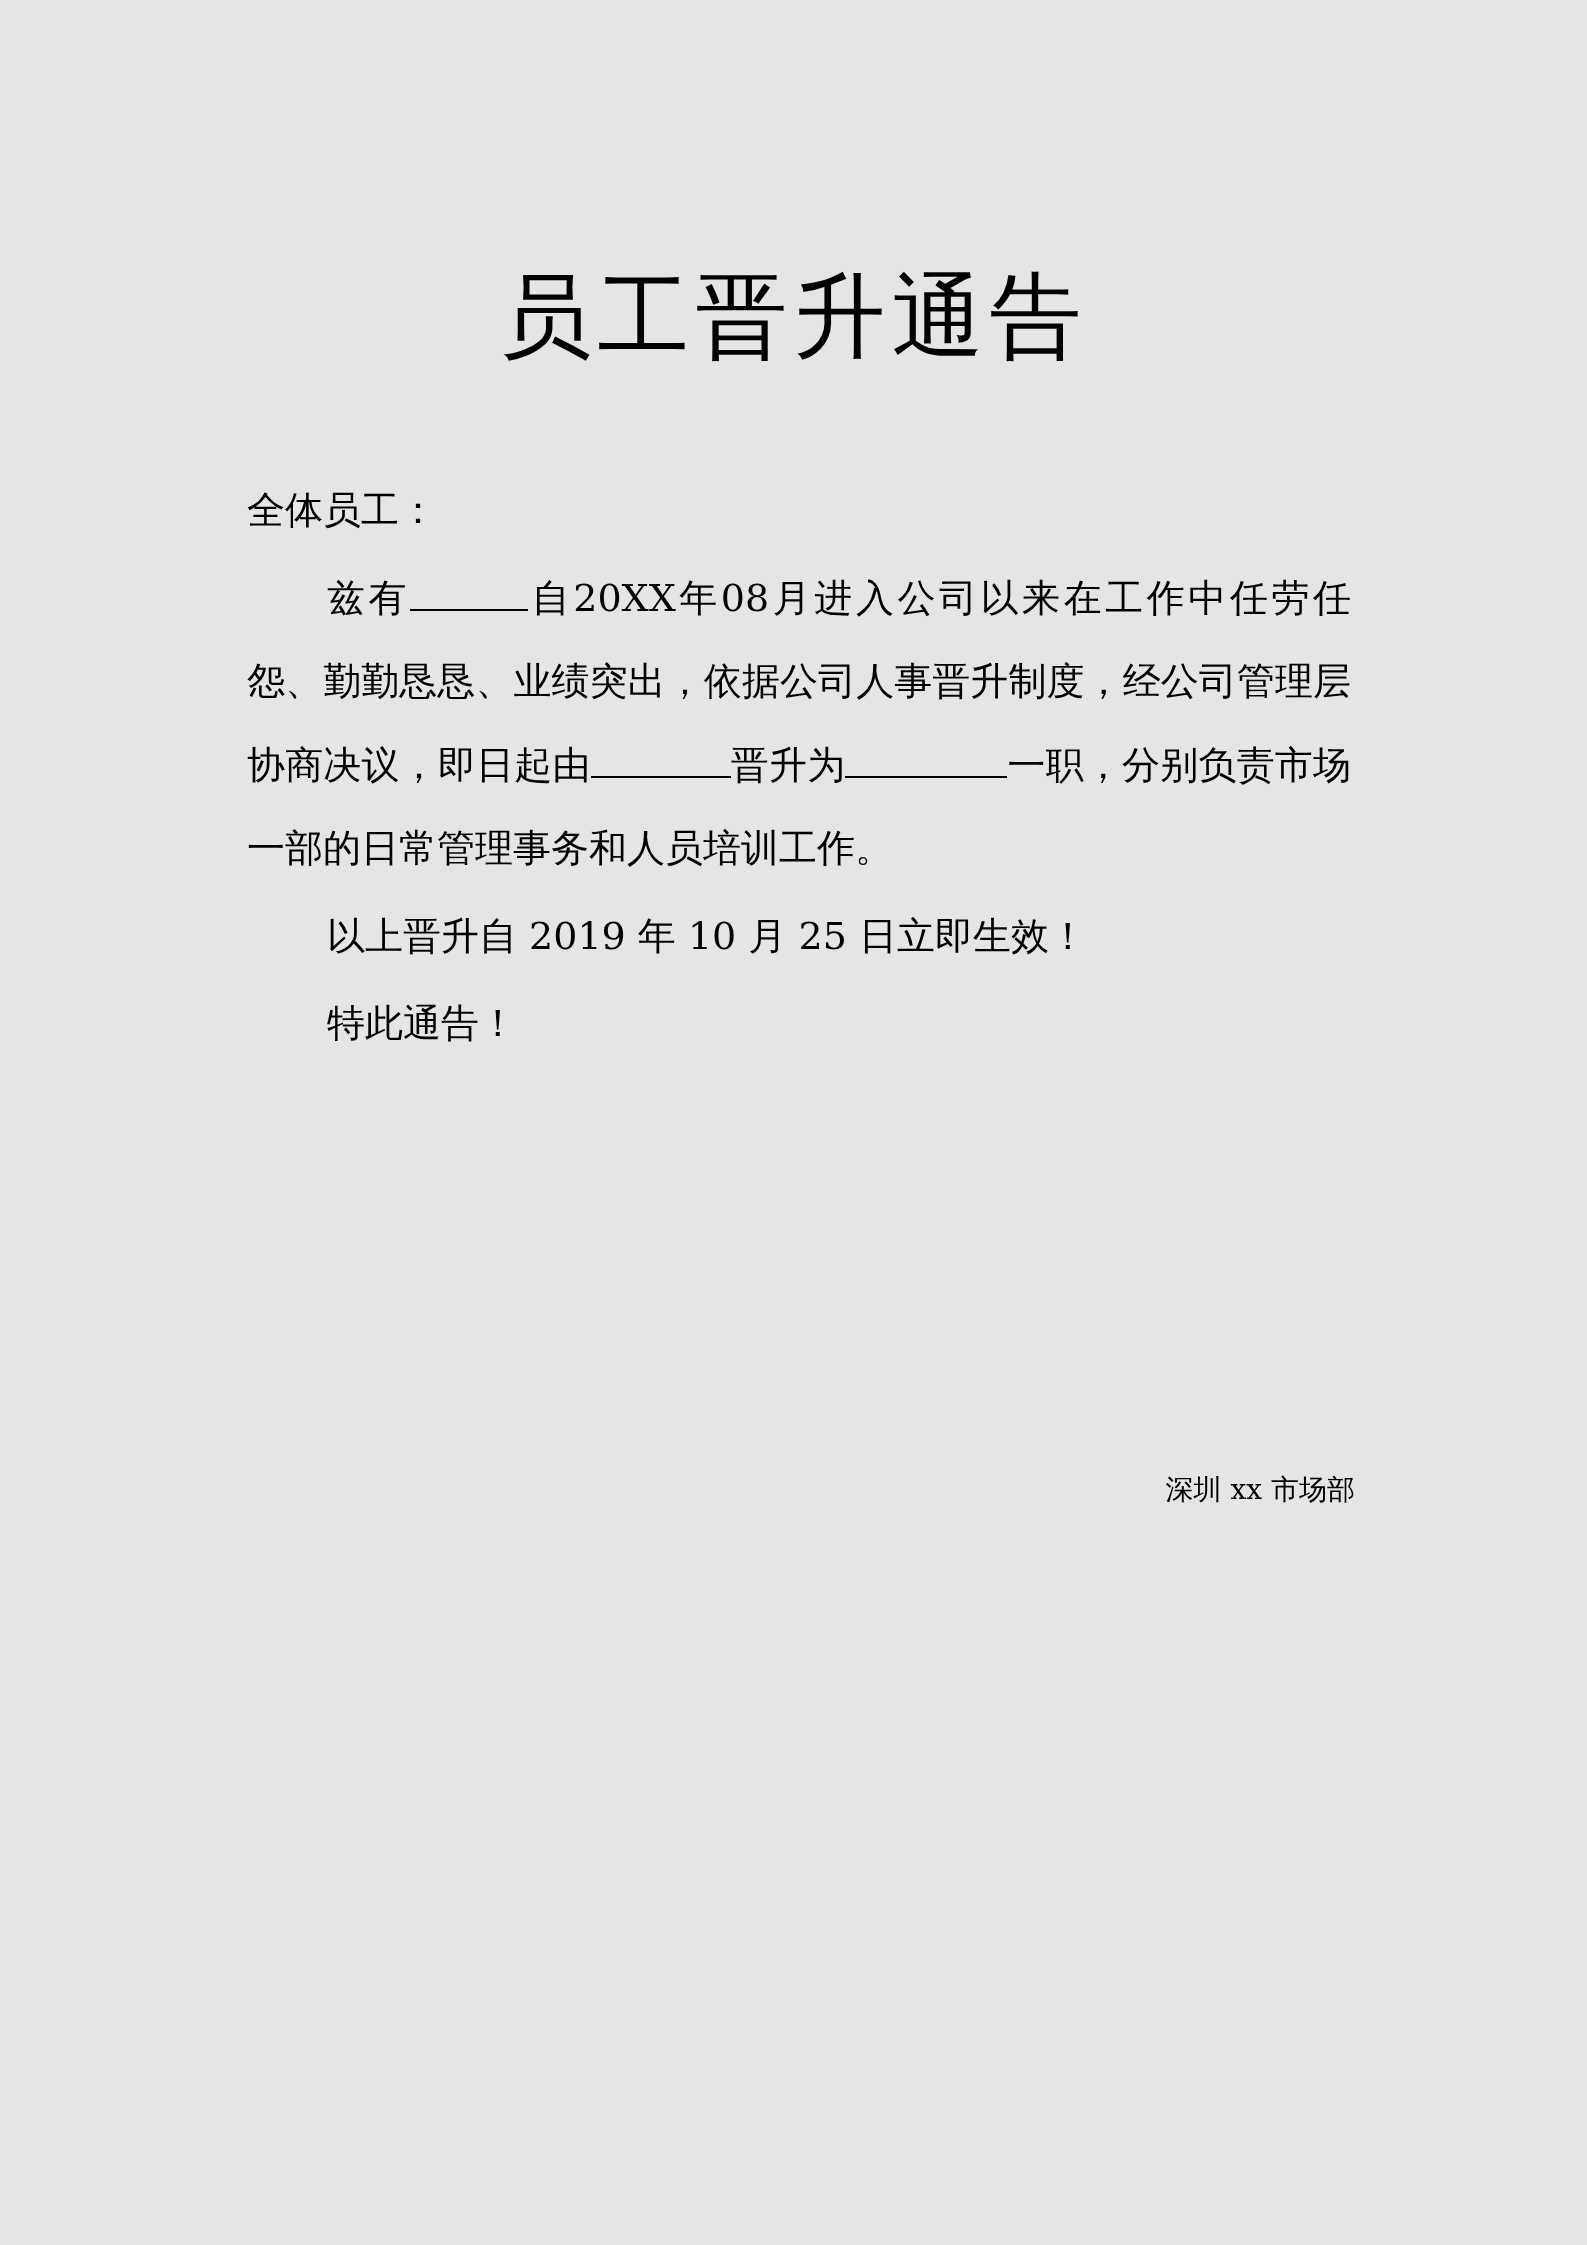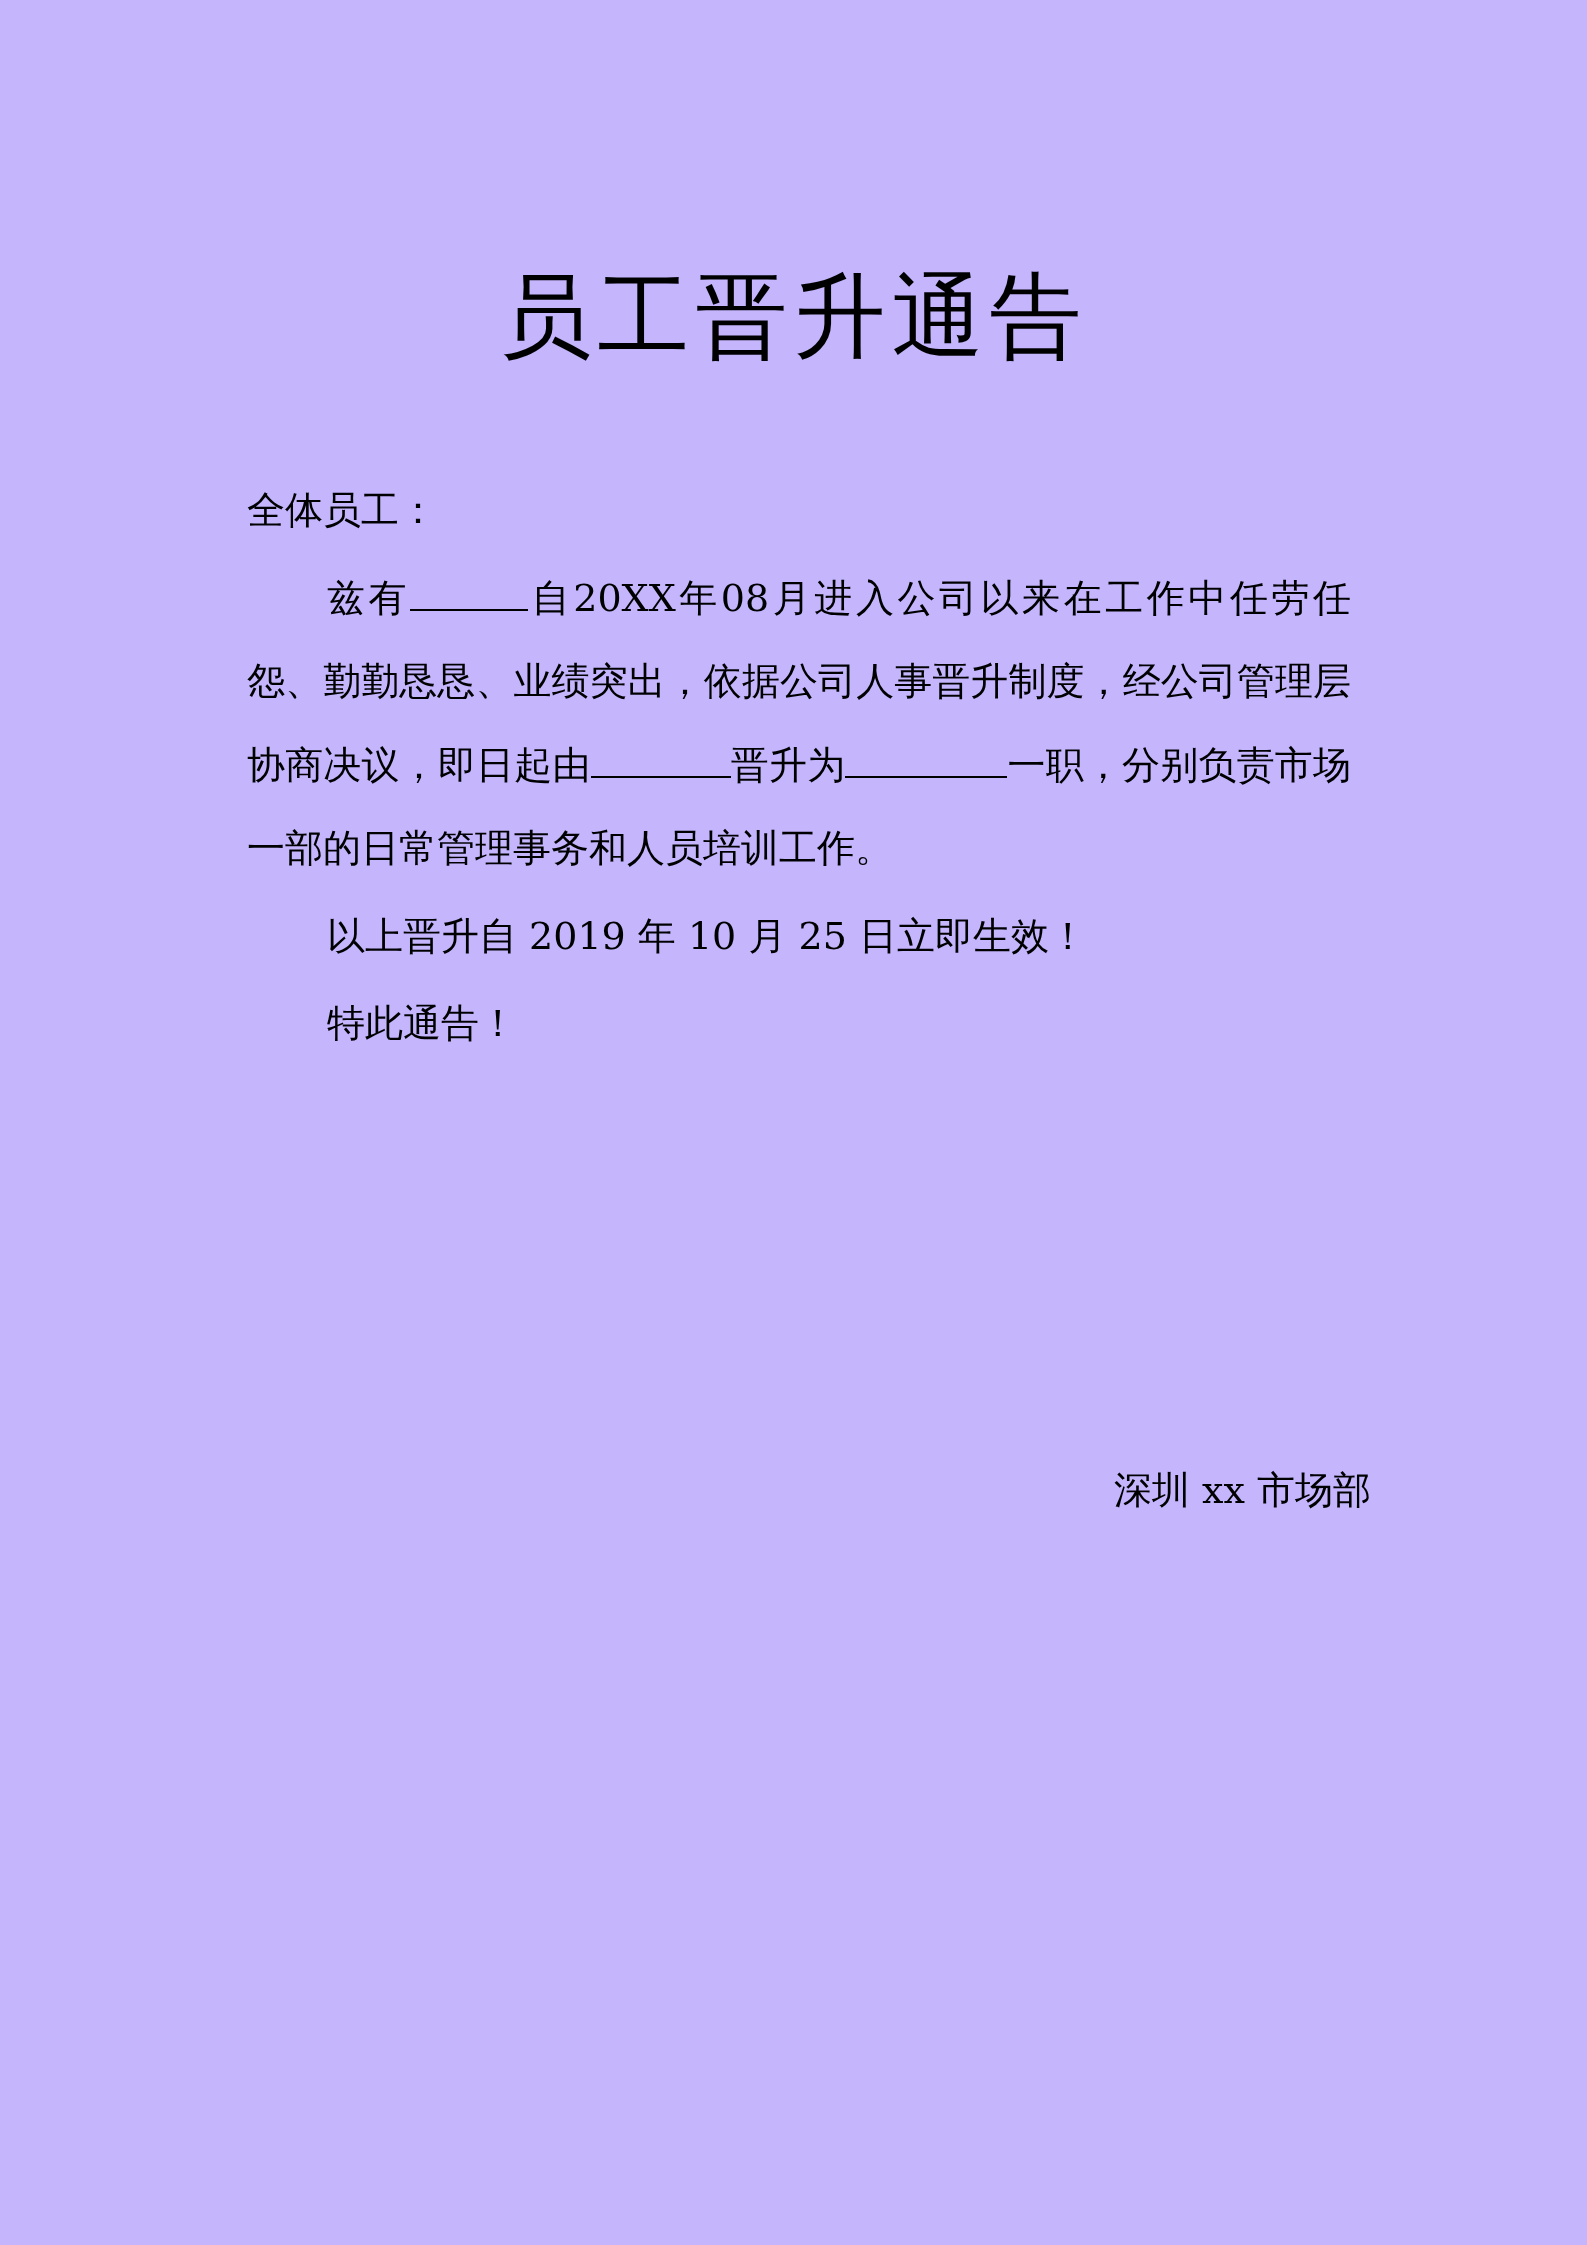--- a/index.html
+++ b/index.html
@@ -1,27 +1,27 @@
 <!DOCTYPE html>
 <html><head>
 <meta charset="utf-8">
 <style>
   html, body { margin: 0; padding: 0; background: #ffffff; }
   body { width: 1587px; height: 2245px; position: relative; overflow: hidden;
          font-family: "DejaVu Serif", "Liberation Serif", serif; color: #000; }
-  .page { position: absolute; left: 0; top: 0; width: 1587px; height: 2245px; background: #c4b5fd; }
+  .page { position: absolute; left: 0; top: 0; width: 1587px; height: 2245px; background: #e5e5e5; }
   .title { position: absolute; left: 0; width: 1587px; top: 195px; text-align: center;
            font-size: 92px; line-height: 120px; letter-spacing: 6px; font-weight: normal; }
   .body-text { position: absolute; left: 243px; width: 1112px; top: 465px;
                font-size: 38px; line-height: 83.5px; text-align: justify; }
   .para { margin: 4px; text-indent: 80px; }
   .para.noindent { text-indent: 0; }
   .blank { display: inline-block; border-bottom: 2px solid #000; height: 1.05em; vertical-align: baseline; }
   .u { text-underline-offset: 4px; }
-  .sig { position: absolute; right: 216px; text-align: center; font-size: 38px; line-height: 50px; white-space: nowrap; }
+  .sig { position: absolute; right: 232px; text-align: center; font-size: 28px; line-height: 50px; white-space: nowrap; }
   .sig.org { top: 1465px; }
   .sig.date { top: 1548px; }
 </style>
 </head>
 <body>
 
 <div class="page">
   <h1 class="title">员工晋升通告</h1>
 
   <div class="body-text">

